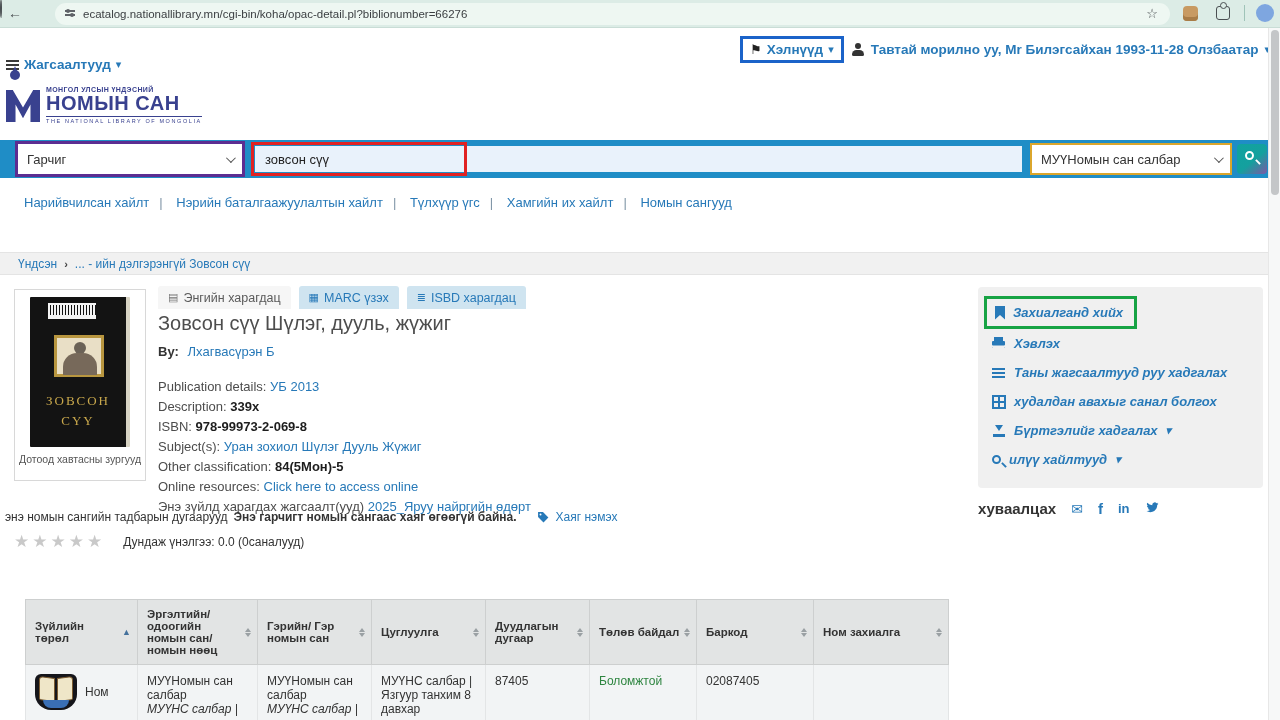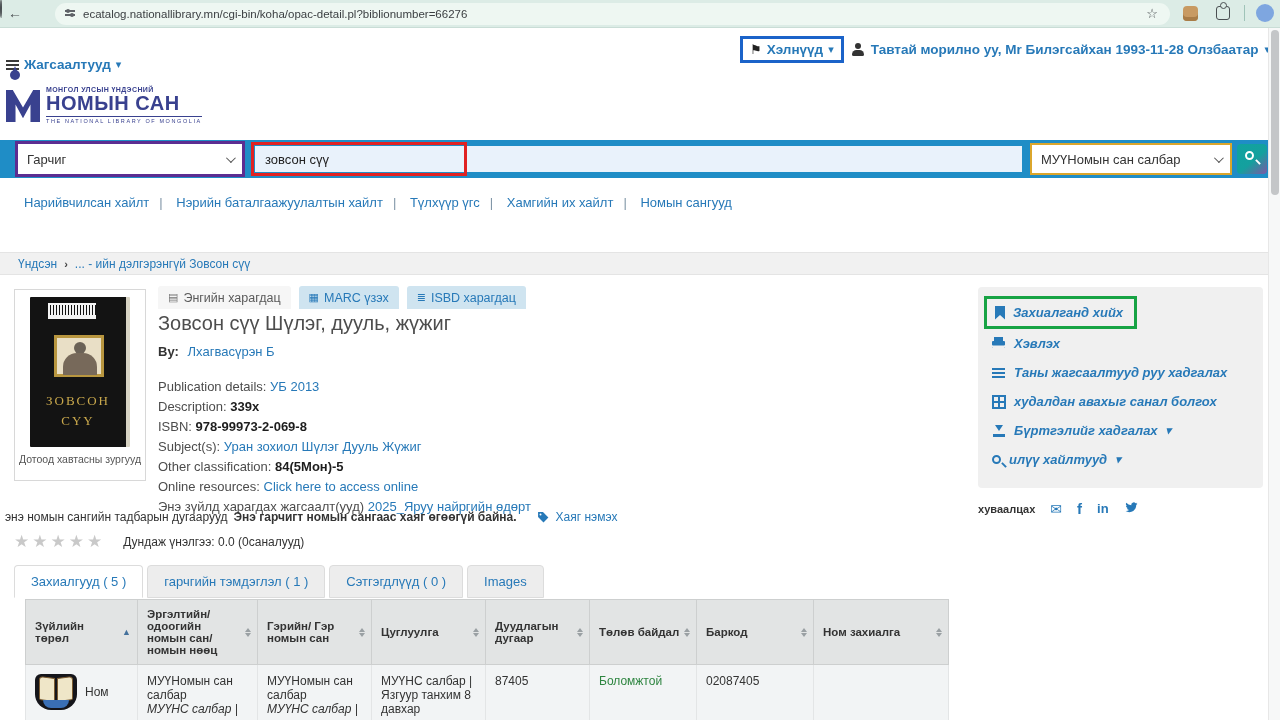--- a/index.html
+++ b/index.html
@@ -118,21 +118,21 @@
   .i-bookmark { width:10px; background:#2779b8; clip-path:polygon(0 0,100% 0,100% 100%,50% 68%,0 100%); }
   .i-printer::before { content:""; position:absolute; left:2px; top:0; width:9px; height:4px; background:#2779b8; }
   .i-printer::after { content:""; position:absolute; left:0; top:4px; width:13px; height:7px; background:#2779b8; border-radius:1px; box-shadow:inset 0 -2.5px 0 #f0f0f0, inset 0 -4px 0 #2779b8; }
   .i-list::before { content:""; position:absolute; left:0; top:2px; width:13px; height:2px; background:#2779b8; box-shadow:0 4px 0 #2779b8, 0 8px 0 #2779b8; }
   .i-gift { border:2px solid #2779b8; background:linear-gradient(#2779b8,#2779b8) 50% 0/2px 100% no-repeat, linear-gradient(#2779b8,#2779b8) 0 4px/100% 2px no-repeat; }
   .i-down::before { content:""; position:absolute; left:3px; top:1px; border:4px solid transparent; border-top:6px solid #2779b8; }
   .i-down::after { content:""; position:absolute; left:1px; bottom:1px; width:12px; height:2.5px; background:#2779b8; }
   .i-mag { width:9px; height:9px; border:2px solid #2779b8; border-radius:50%; }
   .i-mag::after { content:""; position:absolute; left:7px; top:7px; width:6px; height:2px; background:#2779b8; transform:rotate(45deg); }
   .share-row { position:absolute; left:978px; top:500px; display:flex; align-items:center; gap:15px; }
-  .share-label { font-size:11px; font-weight:bold; color:#333; }
+  .share-label { font-size:15px; font-weight:bold; color:#333; }
   .share-ico { color:#2779b8; font-size:14px; cursor:pointer; text-decoration:none; }
   .share-f { font-weight:bold; font-size:15px; }
   .share-in { font-weight:bold; font-size:13px; }
 
   
   .holdtabs { position:absolute; left:14px; top:565px; display:flex; gap:4px; }
   .htab { height:33px; display:flex; align-items:center; padding:0 16px; font-size:13px; color:#2779b8; border:1px solid #dcdcdc; border-radius:4px 4px 0 0; background:#ededed; cursor:pointer; }
   .htab.active { background:#fff; border-bottom-color:#fff; }
 
   
@@ -359,26 +359,20 @@
   <div class="share-row">
     <span class="share-label">хуваалцах</span>
     <a class="share-ico" href="#">✉</a>
     <a class="share-ico share-f" href="#">f</a>
     <a class="share-ico share-in" href="#">in</a>
     <a class="share-ico" href="#"><svg width="15" height="13" viewBox="0 0 24 24">
           <path d="M23 5c-.8.4-1.7.6-2.6.8A4.5 4.5 0 0 0 22.4 3c-.9.5-1.9.9-2.9 1.1A4.5 4.5 0 0 0 11.7 8 12.8 12.8 0 0 1 2.4 3.3 4.5 4.5 0 0 0 3.8 9.3c-.7 0-1.4-.2-2-.5v.1c0 2.2 1.5 4 3.6 4.4-.7.2-1.4.2-2 .1a4.5 4.5 0 0 0 4.2 3.1A9 9 0 0 1 1 18.6 12.7 12.7 0 0 0 7.9 20.6c8.3 0 12.8-6.9 12.8-12.8v-.6A9 9 0 0 0 23 5z" fill="#2779b8"></path>
         </svg></a>
   </div>
 
-  <div class="holdtabs">
-    <div class="htab active">Захиалгууд ( 5 )</div>
-    <div class="htab">гарчгийн тэмдэглэл ( 1 )</div>
-    <div class="htab">Сэтгэгдлүүд ( 0 )</div>
-    <div class="htab">Images</div>
-  </div>
 
   <div class="tablewrap">
     <table>
       <colgroup>
         <col style="width:112px">
           <col style="width:120px">
           <col style="width:114px">
           <col style="width:114px">
         <col style="width:104px">
           <col style="width:107px">

